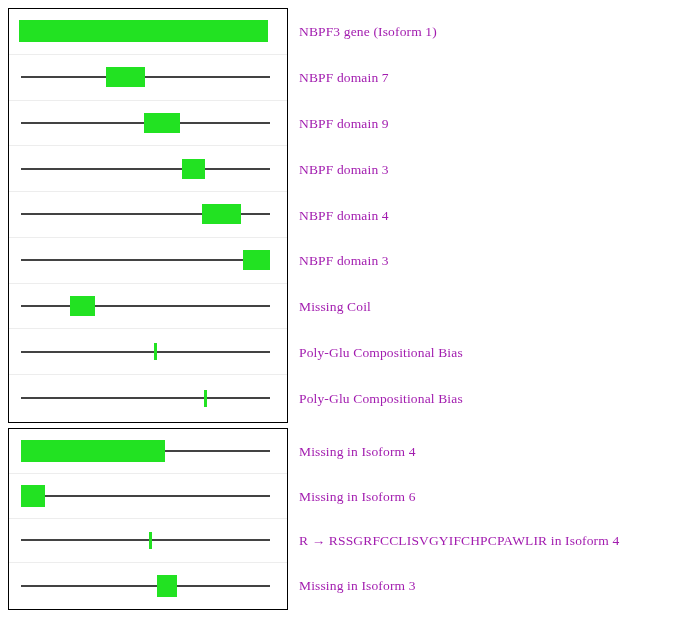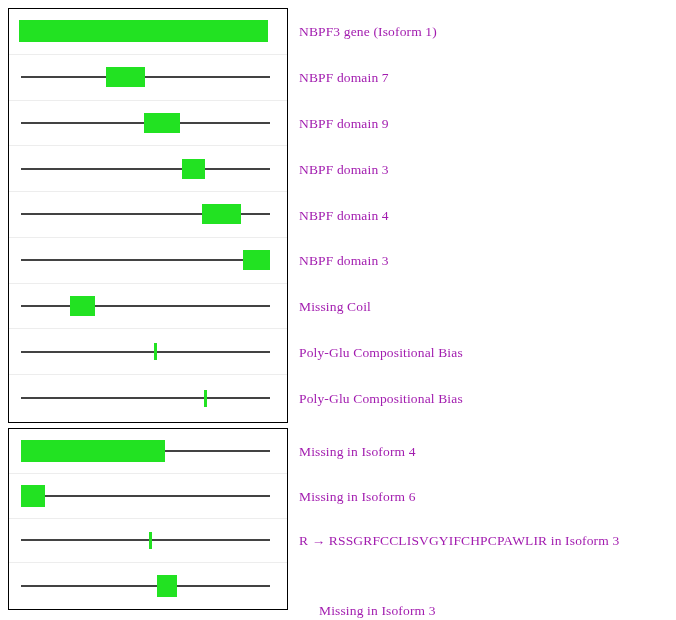--- a/index.html
+++ b/index.html
@@ -137,15 +137,15 @@
     <div class="label" style="top: 71.1667px;">NBPF domain 7</div>
     <div class="label" style="top: 116.944px;">NBPF domain 9</div>
     <div class="label" style="top: 163px;">NBPF domain 3</div>
     <div class="label" style="top: 208.5px;">NBPF domain 4</div>
     <div class="label" style="top: 254.278px;">NBPF domain 3</div>
     <div class="label" style="top: 300.056px;">Missing Coil</div>
     <div class="label" style="top: 345.833px;">Poly-Glu Compositional Bias</div>
     <div class="label" style="top: 391.611px;">Poly-Glu Compositional Bias</div>
     <div class="label" style="top: 444.875px; text-align: center;">Missing in Isoform 4</div>
     <div class="label" style="top: 489.625px;">Missing in Isoform 6</div>
-    <div class="label" style="top: 534.375px;">R → RSSGRFCCLISVGYIFCHPCPAWLIR in Isoform 3</div>
-    <div class="label" style="top: 604px; margin-left: 20px;">Missing in Isoform 3</div>
+    <div class="label" style="top: 534.375px;">R → RSSGRFCCLISVGYIFCHPCPAWLIR in Isoform 4</div>
+    <div class="label" style="top: 579px;">Missing in Isoform 3</div>
   </div>
 
 </body></html>

